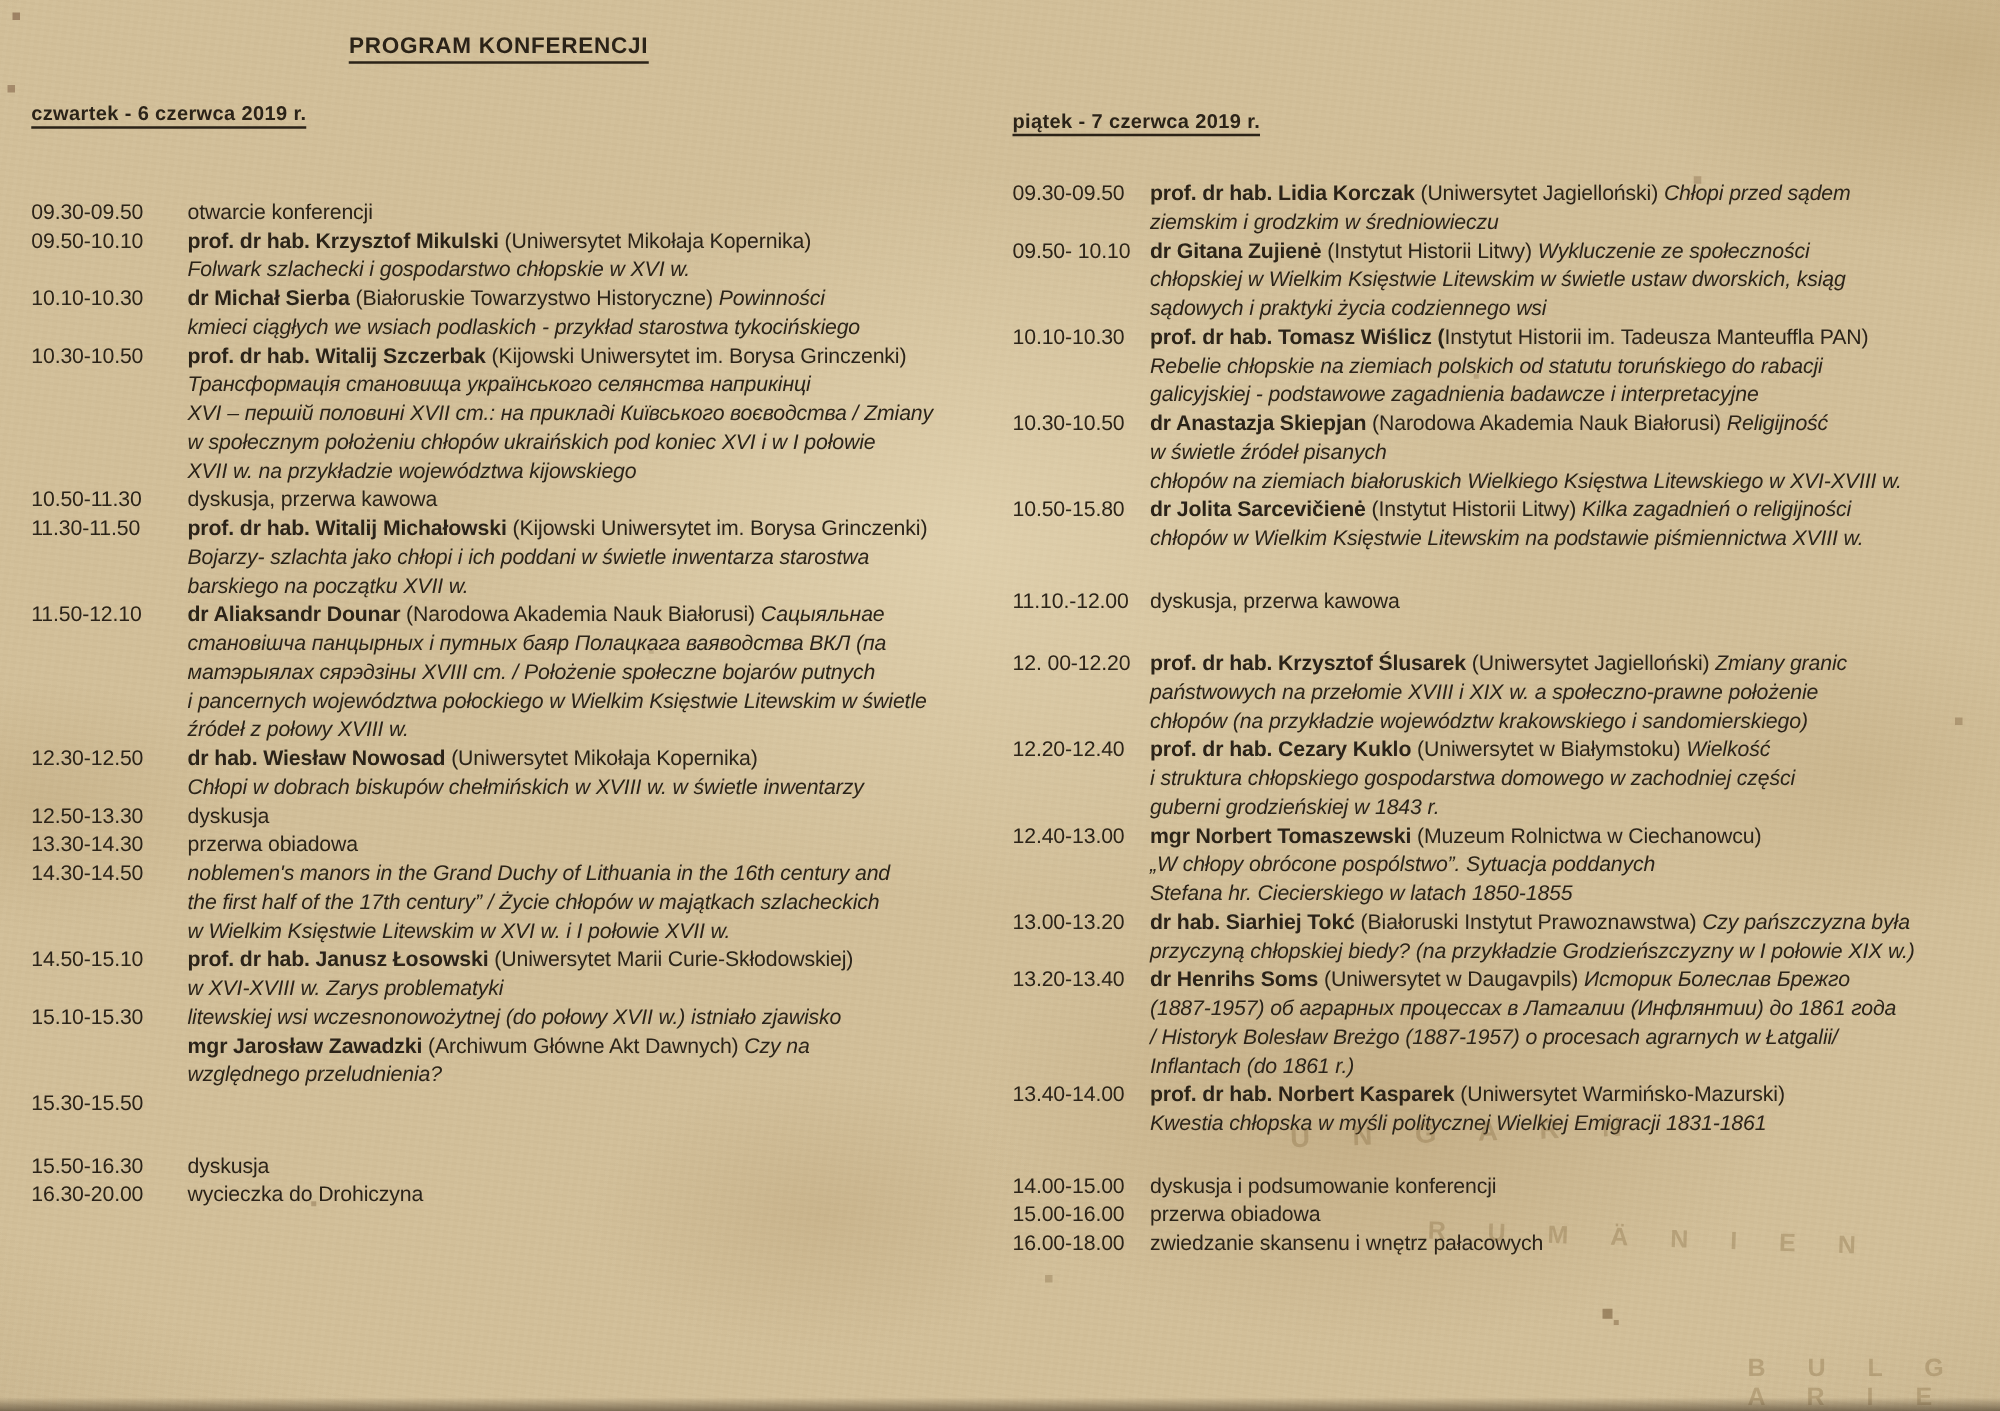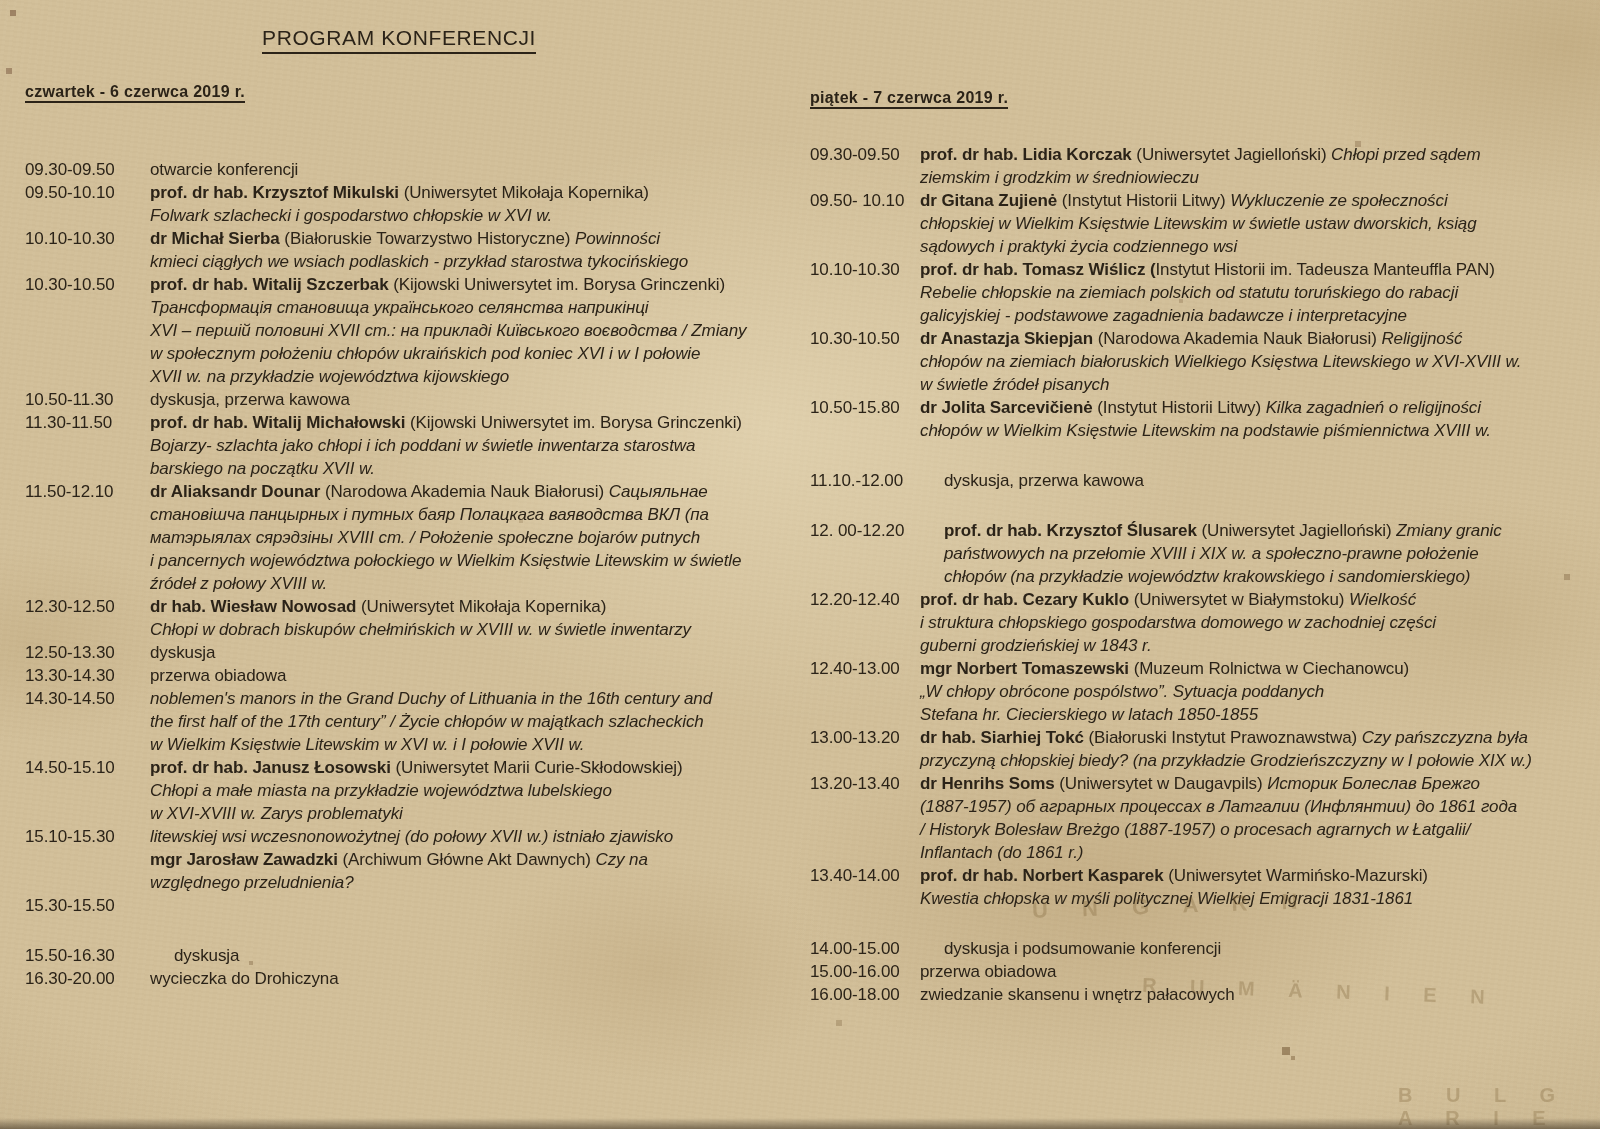--- a/index.html
+++ b/index.html
@@ -20,32 +20,32 @@
       repeating-linear-gradient(7deg, rgba(60,40,15,.020) 0 2px, rgba(255,255,255,0) 2px 5px),
       repeating-linear-gradient(97deg, rgba(255,255,240,.025) 0 3px, rgba(255,255,255,0) 3px 7px),
       radial-gradient(ellipse 1900px 1200px at 50% 44%, rgba(0,0,0,0) 58%, rgba(112,86,46,.30) 100%);
   }
   .page::after{
     content:"";position:absolute;left:0;right:0;bottom:0;height:11px;
     background:linear-gradient(rgba(70,56,38,0), rgba(66,54,38,.60));
   }
   .title-wrap{position:absolute;left:25px;top:26px;width:748px;text-align:center;}
   .title-wrap span{
-    display:inline-block;font-size:21px;font-weight:400;letter-spacing:.6px;
+    display:inline-block;font-size:18px;font-weight:700;letter-spacing:.6px;
     border-bottom:2px solid #2b2318;padding-bottom:2px;
   }
   .col{position:absolute;font-size:17px;line-height:23px;letter-spacing:-0.1px;}
   .col-left{left:25px;top:80px;width:752px;}
   .col-right{left:810px;top:86px;width:775px;}
   .col-header{font-size:16px;font-weight:700;letter-spacing:.3px;}
   .col-header b{border-bottom:2px solid #2b2318;padding-bottom:1px;font-weight:700;}
   .col-left .entries{margin-top:55px;}
   .col-right .entries{margin-top:34px;}
   .entry{display:flex;align-items:flex-start;}
-  .entry.gap{margin-top:27px;gap:24px;}
+  .entry.gap{margin-top:27px;}
   .time{flex:0 0 125px;}
   .col-right .time{flex:0 0 110px;}
   .content{flex:1;min-width:0;}
   .line{white-space:nowrap;}
   .seg-b{font-weight:700;}
   .seg-i{font-style:italic;}
   .ghost{
     position:absolute;color:rgba(122,97,52,.30);font-weight:700;
     font-family:"Liberation Sans",sans-serif;pointer-events:none;
   }
@@ -156,21 +156,20 @@
           <div class="content">
             <div class="line"><span class="seg-i">noblemen's manors in the Grand Duchy of Lithuania in the 16th century and</span></div>
             <div class="line"><span class="seg-i">the first half of the 17th century” / Życie chłopów w majątkach szlacheckich</span></div>
             <div class="line"><span class="seg-i">w Wielkim Księstwie Litewskim w XVI w. i I połowie XVII w.</span></div>
           </div>
         </div>
         <div class="entry">
           <div class="time">14.50-15.10</div>
           <div class="content">
             <div class="line"><span class="seg-b">prof. dr hab. Janusz Łosowski </span><span class="seg-n">(Uniwersytet Marii Curie-Skłodowskiej)</span></div>
-            <div class="line"><span class="seg-i">Chłopi a małe miasta na przykładzie województwa lubelskiego</span></div>
             <div class="line"><span class="seg-i">w XVI-XVIII w. Zarys problematyki</span></div>
           </div>
         </div>
         <div class="entry">
           <div class="time">15.10-15.30</div>
           <div class="content">
             <div class="line"><span class="seg-i">litewskiej wsi wczesnonowożytnej (do połowy XVII w.) istniało zjawisko</span></div>
             <div class="line"><span class="seg-b">mgr Jarosław Zawadzki </span><span class="seg-n">(Archiwum Główne Akt Dawnych) </span><span class="seg-i">Czy na</span></div>
             <div class="line"><span class="seg-i">względnego przeludnienia?</span></div>
           </div>
@@ -218,22 +217,22 @@
           <div class="content">
             <div class="line"><span class="seg-b">prof. dr hab. Tomasz Wiślicz (</span><span class="seg-n">Instytut Historii im. Tadeusza Manteuffla PAN)</span></div>
             <div class="line"><span class="seg-i">Rebelie chłopskie na ziemiach polskich od statutu toruńskiego do rabacji</span></div>
             <div class="line"><span class="seg-i">galicyjskiej - podstawowe zagadnienia badawcze i interpretacyjne</span></div>
           </div>
         </div>
         <div class="entry">
           <div class="time">10.30-10.50</div>
           <div class="content">
             <div class="line"><span class="seg-b">dr Anastazja Skiepjan </span><span class="seg-n">(Narodowa Akademia Nauk Białorusi) </span><span class="seg-i">Religijność</span></div>
+            <div class="line"><span class="seg-i">w świetle źródeł pisanych</span></div>
             <div class="line"><span class="seg-i">chłopów na ziemiach białoruskich Wielkiego Księstwa Litewskiego w XVI-XVIII w.</span></div>
-            <div class="line"><span class="seg-i">w świetle źródeł pisanych</span></div>
           </div>
         </div>
         <div class="entry">
           <div class="time">10.50-15.80</div>
           <div class="content">
             <div class="line"><span class="seg-b">dr Jolita Sarcevičienė </span><span class="seg-n">(Instytut Historii Litwy) </span><span class="seg-i">Kilka zagadnień o religijności</span></div>
             <div class="line"><span class="seg-i">chłopów w Wielkim Księstwie Litewskim na podstawie piśmiennictwa XVIII w.</span></div>
           </div>
         </div>
         <div class="entry gap">

